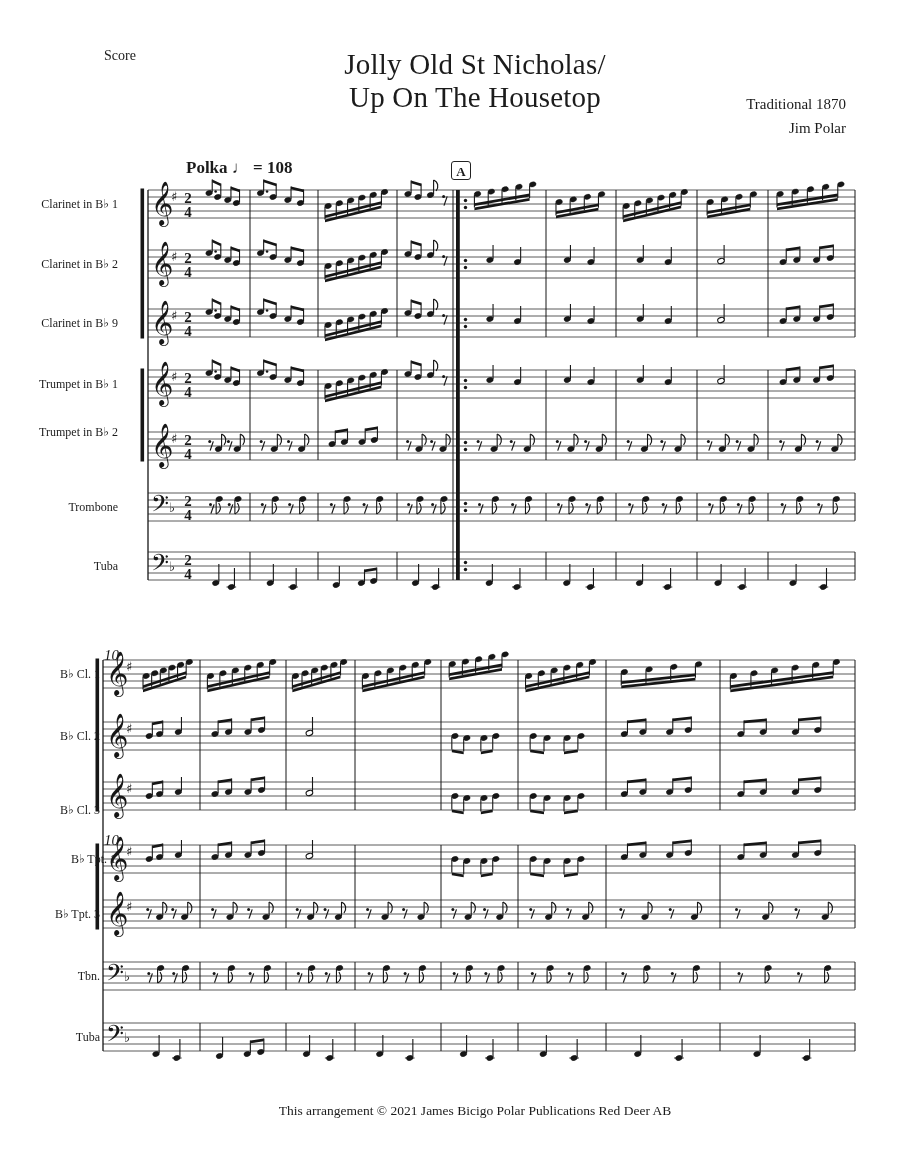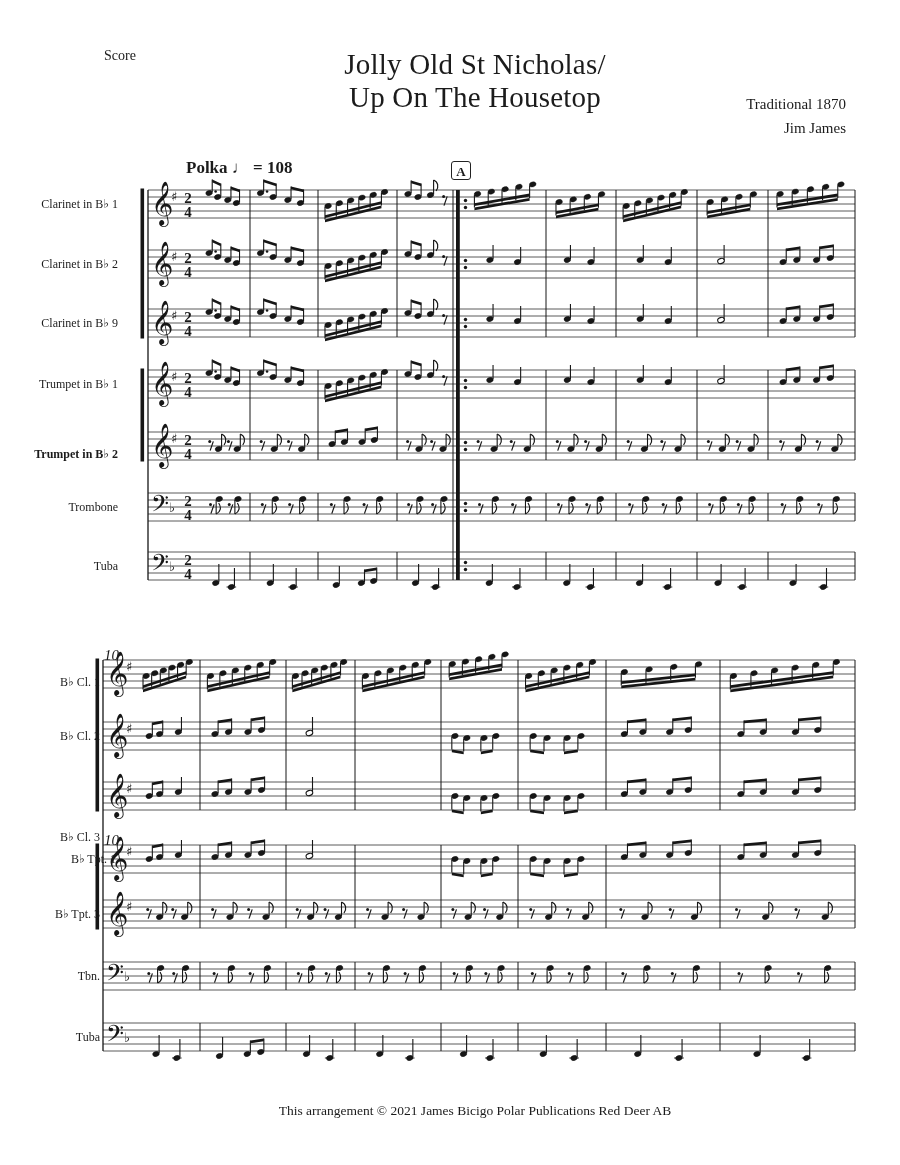--- a/index.html
+++ b/index.html
@@ -1287,33 +1287,33 @@
         <line x1="855" y1="962" x2="855" y2="990" stroke="#161616" stroke-width="1"></line>
         <line x1="855" y1="1023" x2="855" y2="1051" stroke="#161616" stroke-width="1"></line>
       </g>
     </svg>
   <div class="ovl score-label">Score</div>
   <div class="ovl title-block">
     <div class="title-line">Jolly Old St Nicholas/</div>
     <div class="title-line">Up On The Housetop</div>
   </div>
   <div class="ovl credit credit-1">Traditional 1870</div>
-  <div class="ovl credit credit-2">Jim James</div>
+  <div class="ovl credit credit-2">Jim Polar</div>
   <div class="ovl tempo">Polka ♩ = 108</div>
   <div class="ovl rehearsal">A</div>
   <div class="ovl footer">This arrangement © 2021 James Bicigo Polar Publications Red Deer AB</div>
 <div class="instr-label" style="left: 0px; width: 118px; top: 197px;">Clarinet in B♭ 1</div>
     <div class="instr-label" style="left: 0px; width: 118px; top: 257px;">Clarinet in B♭ 2</div>
     <div class="instr-label" style="left: 0px; width: 118px; top: 316px;">Clarinet in B♭ 9</div>
     <div class="instr-label" style="left: 0px; width: 118px; top: 377px;">Trumpet in B♭ 1</div>
-    <div class="instr-label" style="left: 0px; width: 118px; top: 447px; font-weight: bold;">Trumpet in B♭ 2</div>
+    <div class="instr-label" style="left: 0px; width: 118px; top: 425px;">Trumpet in B♭ 2</div>
     <div class="instr-label" style="left: 0px; width: 118px; top: 500px;">Trombone</div>
     <div class="instr-label" style="left: 0px; width: 118px; top: 559px;">Tuba</div>
-    <div class="instr-label" style="left: 0px; width: 100px; top: 667px; margin-top: 8px;">B♭ Cl. 1</div>
+    <div class="instr-label" style="left: 0px; width: 100px; top: 667px;">B♭ Cl. 1</div>
     <div class="instr-label" style="left: 0px; width: 100px; top: 729px;">B♭ Cl. 2</div>
-    <div class="instr-label" style="left: 0px; width: 100px; top: 830px;">B♭ Cl. 3</div>
+    <div class="instr-label" style="left: 0px; width: 100px; top: 803px;">B♭ Cl. 3</div>
     <div class="instr-label" style="left: 16px; width: 100px; top: 852px;">B♭ Tpt. 1</div>
     <div class="instr-label" style="left: 0px; width: 100px; top: 907px;">B♭ Tpt. 3</div>
     <div class="instr-label" style="left: 0px; width: 100px; top: 969px;">Tbn.</div>
     <div class="instr-label" style="left: 0px; width: 100px; top: 1030px;">Tuba</div>
     <div class="mnum" style="left: 104px; top: 647px;">10</div>
     <div class="mnum" style="left: 104px; top: 832px;">10</div>
   </div>
 
 </body></html>

